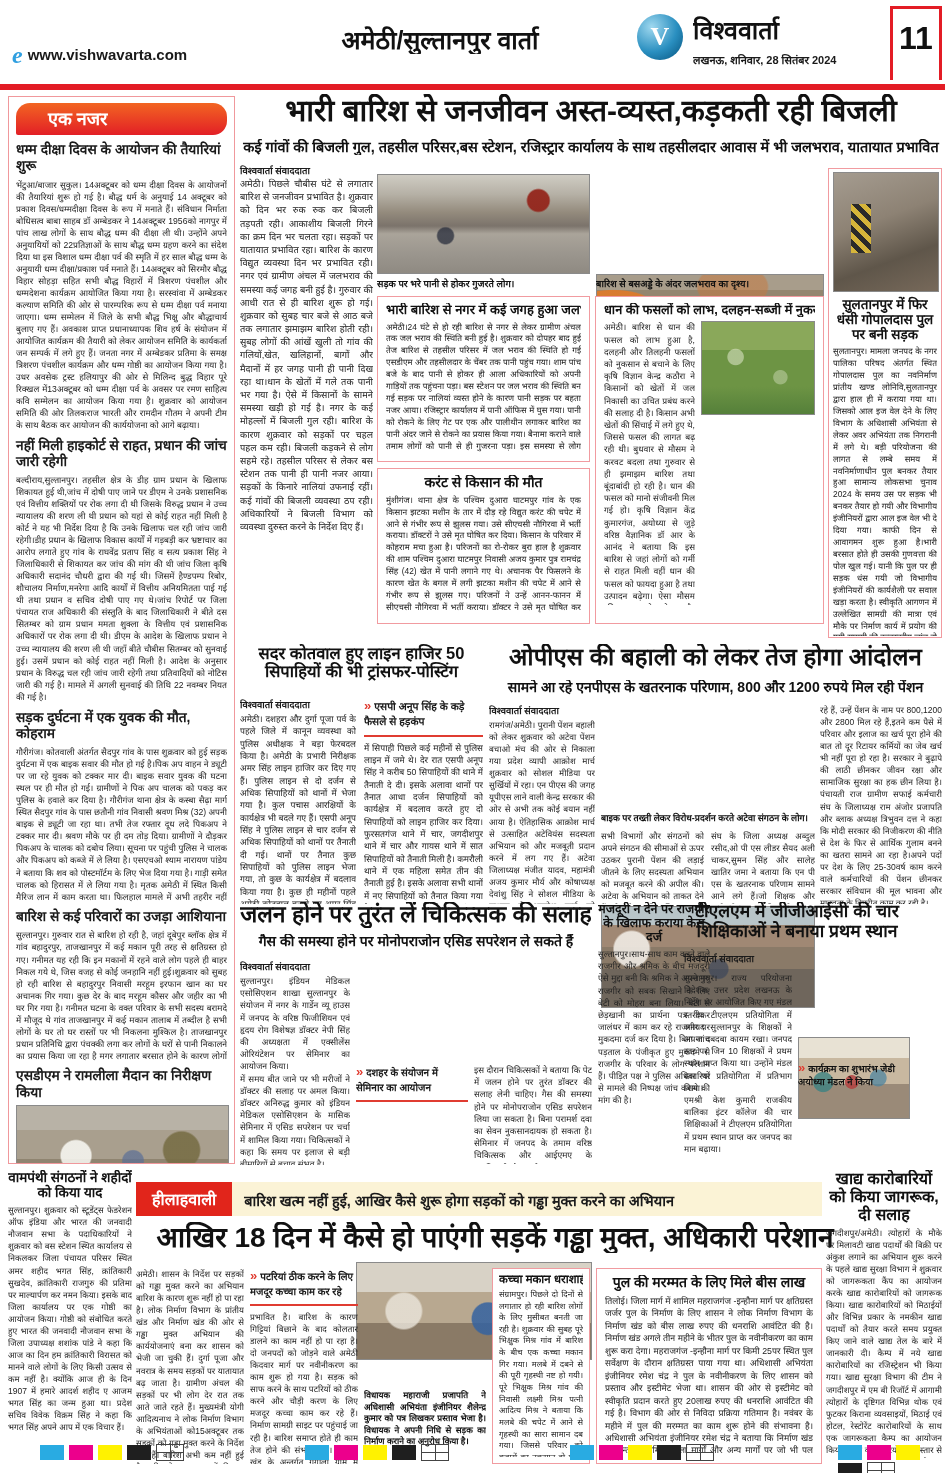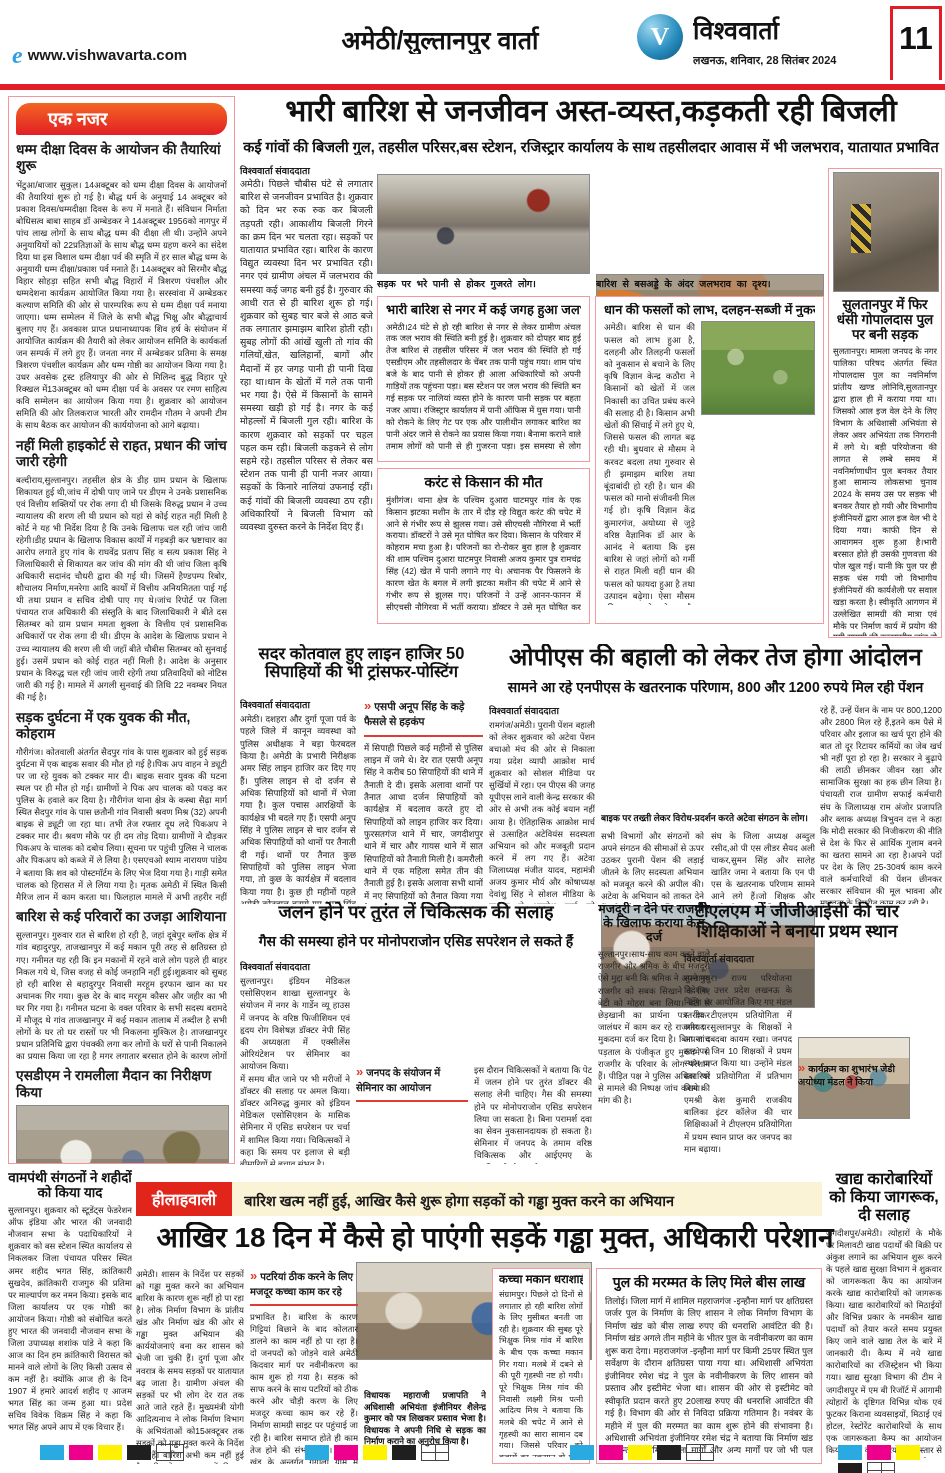--- a/index.html
+++ b/index.html
@@ -4,21 +4,21 @@
 <style>
   html,body{margin:0;padding:0;background:#e9e9e9;}
   #page{position:relative;width:945px;height:1473px;background:#fff;font-family:"Liberation Sans",sans-serif;overflow:hidden;color:#1a1a1a;}
   .abs{position:absolute;box-sizing:border-box;}
   .hl{font-weight:bold;color:#111;line-height:1.12;}
   .ctr{text-align:center;}
   .nw{white-space:nowrap;overflow:hidden;}
   .bt{font-size:9.3px;line-height:1.42;text-align:justify;color:#222;overflow:hidden;}
   .byline{font-weight:bold;font-size:9.5px;margin-bottom:2px;}
   .cap{font-weight:bold;font-size:9.5px;color:#111;overflow:hidden;}
-  .caprule{border-bottom:1px solid #b91c1c;padding-bottom:19px;font-family:Liberation Mono, monospace;}
+  .caprule{border-bottom:1px solid #b91c1c;padding-bottom:19px;}
   .pinkbox{border:1.5px solid #f19ba0;background:#fff;padding:6px 8px;overflow:hidden;}
   .pq{font-weight:bold;font-size:10.5px;line-height:1.3;border-bottom:2px solid #e03c31;padding-bottom:6px;margin-bottom:5px;}
   .pq .mk{color:#e03c31;font-size:13px;font-weight:bold;margin-right:3px;}
   .ph{border:1px solid #8a8a8a;overflow:hidden;position:relative;}
   .ph-street{background:radial-gradient(circle at 76% 26%,rgba(148,38,28,.95) 0 6%,transparent 7%),radial-gradient(circle at 32% 62%,rgba(40,45,60,.75) 0 5%,transparent 6%),linear-gradient(180deg,#cfccc3 0%,#b5b0a5 20%,#948b7d 38%,#7b736b 52%,#aaa49a 60%,#9b968e 80%,#8f8a82 100%);}
   .ph-flood{background:radial-gradient(ellipse at 7% 28%,rgba(224,122,40,.9) 0 12%,transparent 13%),radial-gradient(ellipse at 60% 12%,rgba(200,120,60,.5) 0 18%,transparent 19%),linear-gradient(180deg,#a89d8b 0 15%,#93866f 15% 34%,#7e6c50 34% 48%,#6e5a40 48% 100%);}
   .ph-collapse{background:linear-gradient(160deg,#a59c90 0%,#8d8274 40%,#5f564a 70%,#77695a 100%);}
   .ph-collapse .hz{position:absolute;left:16%;top:26%;width:20%;height:42%;background:repeating-linear-gradient(45deg,#d6b53a 0 5px,#2a2a2a 5px 10px);}
   .ph-sdm{background:radial-gradient(circle at 28% 45%,rgba(250,250,245,.85) 0 9%,transparent 10%),radial-gradient(circle at 78% 40%,rgba(120,110,70,.9) 0 10%,transparent 11%),radial-gradient(circle at 55% 50%,rgba(90,110,150,.7) 0 8%,transparent 9%),linear-gradient(180deg,#b8b2a6 0 22%,#a99f8e 22% 48%,#8f8470 48% 72%,#7d7361 72% 100%);}
   .ph-paddy{background:radial-gradient(circle at 30% 38%,rgba(225,232,205,.55) 0 8%,transparent 9%),radial-gradient(circle at 70% 60%,rgba(225,232,205,.4) 0 7%,transparent 8%),linear-gradient(180deg,#8aa85a 0 30%,#6d9444 30% 70%,#55803a 100%);}
@@ -129,30 +129,30 @@
   <div class="abs" style="left:489px;top:704px;width:106px;height:200px;overflow:hidden;">
     <div class="byline">विश्ववार्ता संवाददाता</div>
     <div class="bt" style="font-size:8.5px;">रामगंज/अमेठी। पुरानी पेंशन बहाली को लेकर शुक्रवार को अटेवा पेंशन बचाओ मंच की ओर से निकाला गया प्रदेश व्यापी आक्रोश मार्च शुक्रवार को सोशल मीडिया पर सुर्खियों में रहा। एन पीएस की जगह यूपीएस लाने वाली केन्द्र सरकार की ओर से अभी तक कोई बयान नहीं आया है। ऐतिहासिक आक्रोश मार्च से उत्साहित अटेवियंस सदस्यता अभियान को और मजबूती प्रदान करने में लग गए हैं। अटेवा जिलाध्यक्ष मंजीत यादव, महामंत्री अजय कुमार मौर्य और कोषाध्यक्ष देवांशु सिंह ने सोशल मीडिया के माध्यम से आक्रोश मार्च को ऐतिहासिक बनाने के लिए, सभी शिक्षकों और कर्मचारियों का धन्यवाद किया और</div>
   </div>
   <div class="abs ph ph-ops" style="left:601px;top:706px;width:214px;height:102px;"></div>
   <div class="abs cap" style="left:601px;top:811px;width:214px;height:15px;font-size:9px;">बाइक पर तख्ती लेकर विरोध-प्रदर्शन करते अटेवा संगठन के लोग।</div>
   <div class="abs bt" style="left:601px;top:830px;width:103px;height:74px;font-size:8.5px;">सभी विभागों और संगठनों को अपने संगठन की सीमाओं से ऊपर उठकर पुरानी पेंशन की लड़ाई जीतने के लिए सदस्यता अभियान को मजबूत करने की अपील की। अटेवा के अभियान को ताकत देने में लगे पूर्व माध्यमिक शिक्षक</div>
   <div class="abs bt" style="left:711px;top:830px;width:104px;height:74px;font-size:8.5px;">संघ के जिला अध्यक्ष अब्दुल रसीद,ओ पी एस लीडर सैयद अली चाकर,सुमन सिंह और सालेह खातिर जमा ने बताया कि एन पी एस के खतरनाक परिणाम सामने आने लगे हैं।जो शिक्षक और कर्मचारी इस स्कीम के तहत रिटायर हो</div>
   <div class="abs bt" style="left:820px;top:704px;width:122px;height:200px;font-size:8.5px;">रहे हैं, उन्हें पेंशन के नाम पर 800,1200 और 2800 मिल रहे हैं,इतने कम पैसे में परिवार और इलाज का खर्च पूरा होने की बात तो दूर रिटायर कर्मियों का जेब खर्च भी नहीं पूरा हो रहा है। सरकार ने बुढ़ापे की लाठी छीनकर जीवन रक्षा और सामाजिक सुरक्षा का हक छीन लिया है। पंचायती राज ग्रामीण सफाई कर्मचारी संघ के जिलाध्यक्ष राम अंजोर प्रजापति और ब्लाक अध्यक्ष त्रिभुवन दत्त ने कहा कि मोदी सरकार की निजीकरण की नीति से देश के फिर से आर्थिक गुलाम बनने का खतरा सामने आ रहा है।अपने पदों पर देश के लिए 25-30वर्ष काम करने वाले कर्मचारियों की पेंशन छीनकर सरकार संविधान की मूल भावना और मानवता के विपरीत काम कर रही है।</div>
 
-  <div class="abs hl ctr nw" style="left:240px;top:902px;width:352px;font-size:18px;">जलन होने पर तुरंत लें चिकित्सक की सलाह</div>
+  <div class="abs hl ctr nw" style="left:240px;top:902px;width:352px;font-size:23px;">जलन होने पर तुरंत लें चिकित्सक की सलाह</div>
   <div class="abs hl ctr nw" style="left:240px;top:934px;width:352px;font-size:14px;">गैस की समस्या होने पर मोनोपराजोन एसिड सपरेशन ले सकते हैं</div>
   <div class="abs" style="left:240px;top:960px;width:110px;height:205px;overflow:hidden;">
     <div class="byline">विश्ववार्ता संवाददाता</div>
     <div class="bt" style="font-size:8.6px;">सुल्तानपुर। इंडियन मेडिकल एसोसिएशन शाखा सुल्तानपुर के संयोजन में नगर के गार्डेन व्यू हाउस में जनपद के वरिष्ठ फिजीशियन एवं हृदय रोग विशेषज्ञ डॉक्टर नेपी सिंह की अध्यक्षता में एक्सीलेंस ओरियंटेशन पर सेमिनार का आयोजन किया।</div>
     <div class="bt" style="font-size:8.6px;">में समय बीत जाने पर भी मरीजों ने डॉक्टर की सलाह पर अमल किया। डॉक्टर अनिरुद्ध कुमार को इंडियन मेडिकल एसोसिएशन के मासिक सेमिनार में एसिड सपरेशन पर चर्चा में शामिल किया गया। चिकित्सकों ने कहा कि समय पर इलाज से बड़ी बीमारियों से बचाव संभव है।</div>
   </div>
   <div class="abs ph ph-doctors" style="left:356px;top:960px;width:236px;height:98px;"></div>
   <div class="abs" style="left:356px;top:1064px;width:112px;height:100px;overflow:hidden;">
-    <div class="pq" style="font-size:10px;"><span class="mk">»</span><span>जनपद के संयोजन में सेमिनार का आयोजन</span></div>
+    <div class="pq" style="font-size:10px;"><span class="mk">»</span><span>दशहर के संयोजन में सेमिनार का आयोजन</span></div>
   </div>
   <div class="abs bt" style="left:474px;top:1064px;width:118px;height:100px;font-size:8.6px;">इस दौरान चिकित्सकों ने बताया कि पेट में जलन होने पर तुरंत डॉक्टर की सलाह लेनी चाहिए। गैस की समस्या होने पर मोनोपराजोन एसिड सपरेशन लिया जा सकता है। बिना परामर्श दवा का सेवन नुकसानदायक हो सकता है। सेमिनार में जनपद के तमाम वरिष्ठ चिकित्सक और आईएमए के पदाधिकारी मौजूद रहे।</div>
 
   <div class="abs" style="left:598px;top:902px;width:112px;height:262px;overflow:hidden;">
     <div class="hl ctr" style="font-size:12.5px;margin-bottom:4px;">मजदूरी न देने पर राजगीर के खिलाफ कराया केस दर्ज</div>
     <div class="bt" style="font-size:8.6px;">सुल्तानपुर।साथ-साथ काम करने वाले राजगीर और श्रमिक के बीच मजदूरी ऐसे मुद्दा बनी कि श्रमिक ने अपने गुरु राजगीर को सबक सिखाने के लिए बेटी को मोहरा बना लिया। बेटी से छेड़खानी का प्रार्थना पत्र देकर जालंधर में काम कर रहे राजगीर पर मुकदमा दर्ज कर दिया है। बिना जांच पड़ताल के पंजीकृत हुए मुकदमे से राजगीर के परिवार के लोग परेशान हैं। पीड़ित पक्ष ने पुलिस अधिकारियों से मामले की निष्पक्ष जांच कराने की मांग की है।</div>
   </div>
 
   <div class="abs" style="left:684px;top:902px;width:226px;height:262px;overflow:hidden;">
     <div class="hl ctr" style="font-size:17.5px;height:50px;overflow:hidden;">टीएलएम में जीजीआईसी की चार शिक्षिकाओं ने बनाया प्रथम स्थान</div>

